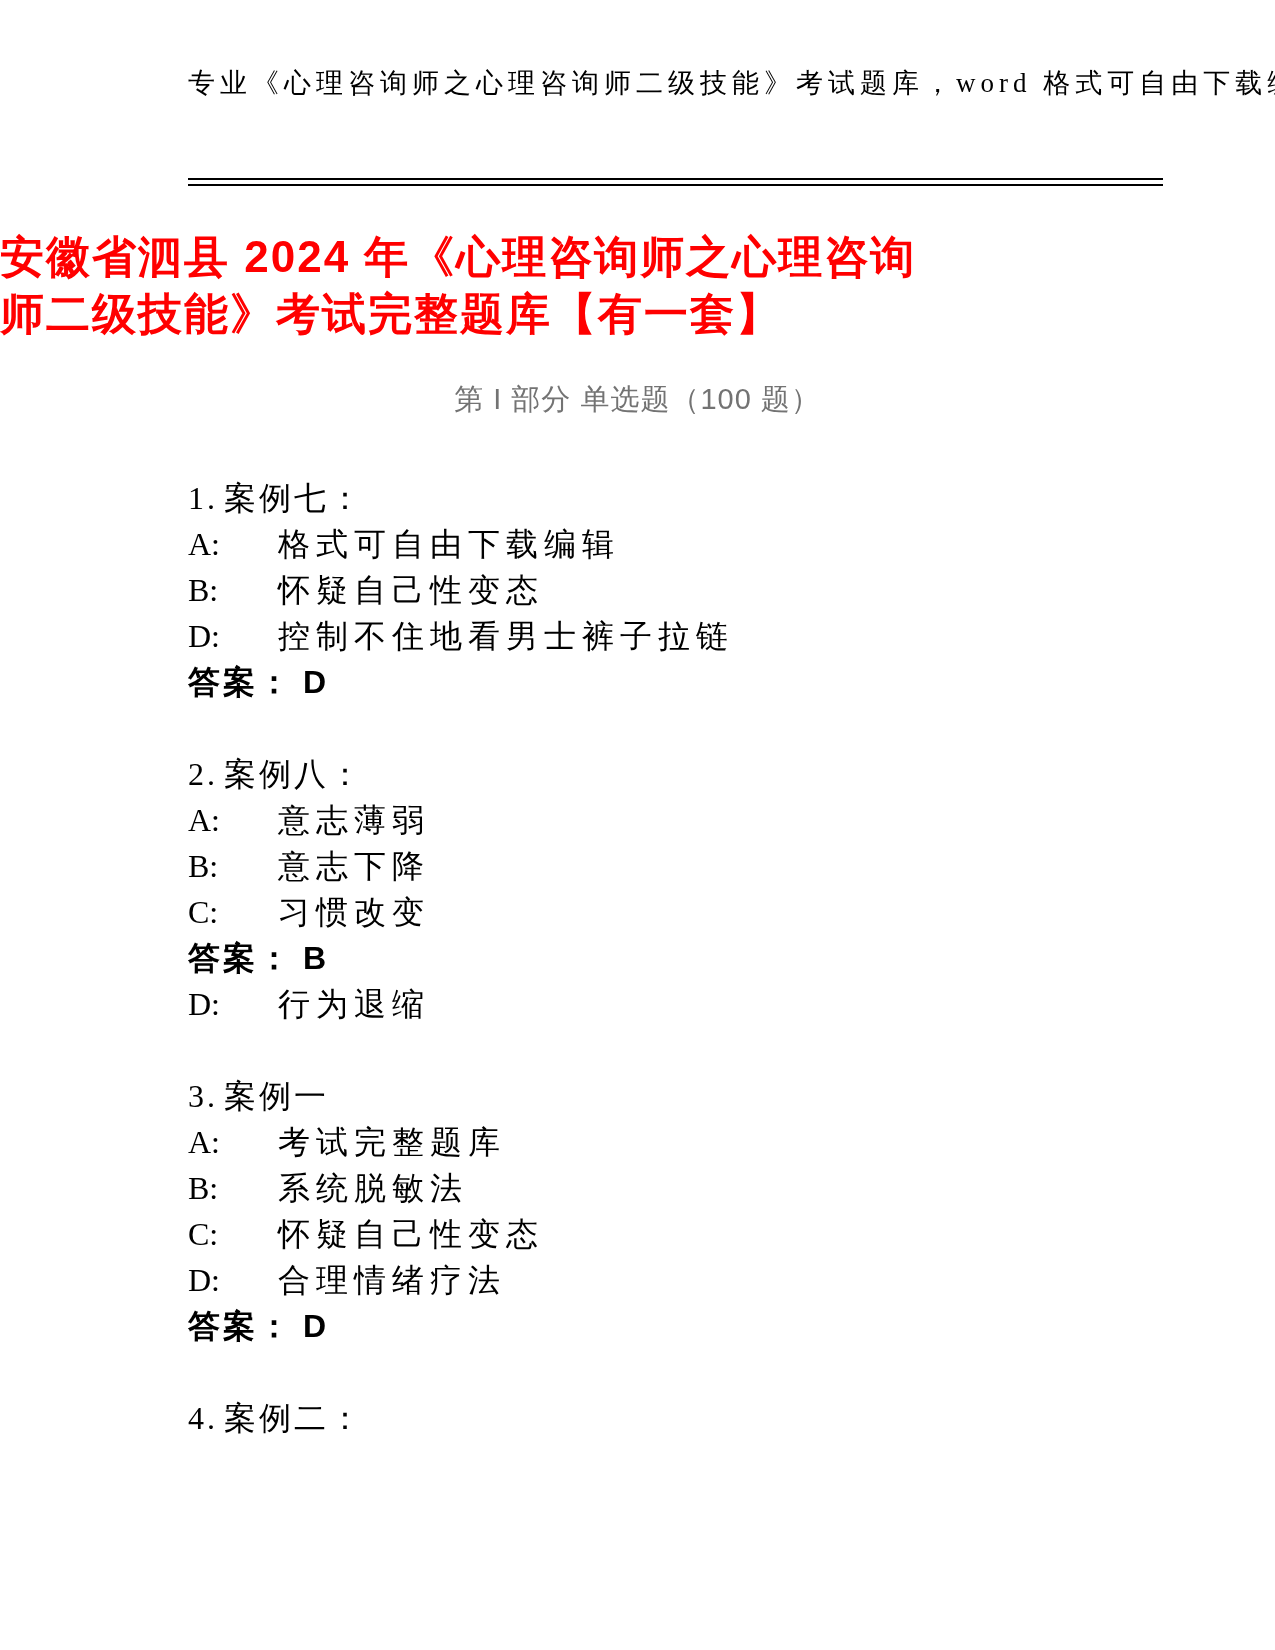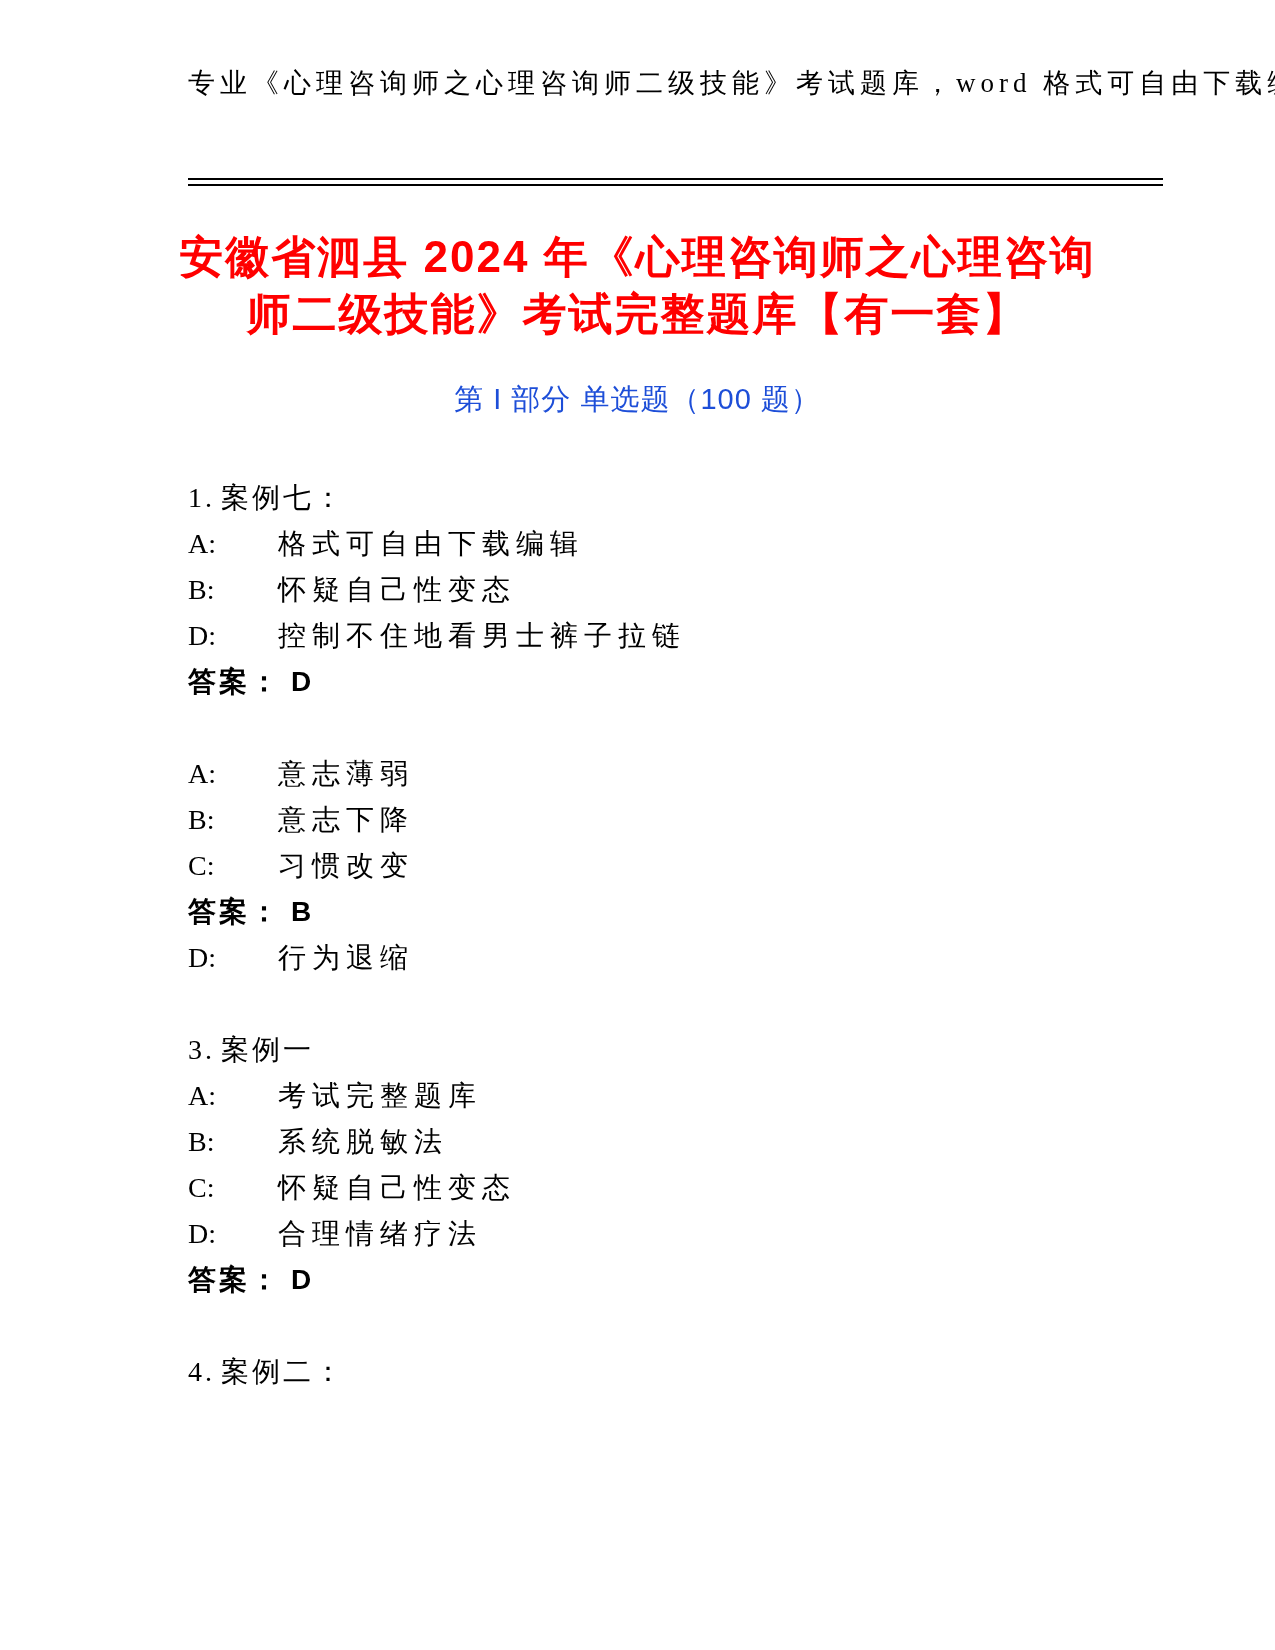--- a/index.html
+++ b/index.html
@@ -37,58 +37,58 @@
     border-top: 2px solid #000;
     border-bottom: 2px solid #000;
   }
 
   
   .doc-title {
     position: absolute;
     left: 0;
     top: 228px;
     width: 1275px;
-    text-align: center;
+    text-align: left;
     font-family: "Liberation Sans", "DejaVu Sans", sans-serif;
     font-weight: bold;
     font-size: 44px;
     line-height: 57px;
     letter-spacing: 2px;
     color: #ff0000;
   }
 
   
   .section-heading {
     position: absolute;
     left: 0;
     top: 378px;
     width: 1275px;
     text-align: center;
     font-family: "Liberation Sans", "DejaVu Sans", sans-serif;
     font-weight: 500;
     font-size: 29px;
     line-height: 42px;
     letter-spacing: 1px;
-    color: #1d4ed8;
+    color: #737373;
   }
 
   
   .questions {
     position: absolute;
     left: 188px;
     top: 475px;
     width: 980px;
   }
   .q-block { margin: 0 0 46px 0; }
   .q-line {
     margin: 0;
     height: 46px;
     line-height: 46px;
     font-family: "Liberation Serif", "DejaVu Serif", serif;
-    font-size: 28px;
+    font-size: 32px;
     letter-spacing: 6px;
     white-space: nowrap;
   }
   .q-title { letter-spacing: 3px; }
   .q-num { margin-right: 6px; }
   .opt-label { display: inline-block; min-width: 34px; margin-right: 56px; letter-spacing: 0; }
   .answer-line {
     font-family: "Liberation Sans", "DejaVu Sans", sans-serif;
     font-weight: bold;
     letter-spacing: 3px;
@@ -117,20 +117,21 @@
 
     <div class="q-block">
       <p class="q-line q-title"><span class="q-num">1.</span><span>案例七：</span></p>
       <p class="q-line"><span class="opt-label">A:</span><span>格式可自由下载编辑</span></p>
       <p class="q-line"><span class="opt-label">B:</span><span>怀疑自己性变态</span></p>
       <p class="q-line"><span class="opt-label">D:</span><span>控制不住地看男士裤子拉链</span></p>
       <p class="q-line answer-line"><span>答案：</span><span class="ans-val">D</span></p>
     </div>
 
     <div class="q-block">
+      <p class="q-line q-title"><span class="q-num">2.</span><span>案例八：</span></p>
       <p class="q-line"><span class="opt-label">A:</span><span>意志薄弱</span></p>
       <p class="q-line"><span class="opt-label">B:</span><span>意志下降</span></p>
       <p class="q-line"><span class="opt-label">C:</span><span>习惯改变</span></p>
       <p class="q-line answer-line"><span>答案：</span><span class="ans-val">B</span></p>
       <p class="q-line"><span class="opt-label">D:</span><span>行为退缩</span></p>
     </div>
 
     <div class="q-block">
       <p class="q-line q-title"><span class="q-num">3.</span><span>案例一</span></p>
       <p class="q-line"><span class="opt-label">A:</span><span>考试完整题库</span></p>

